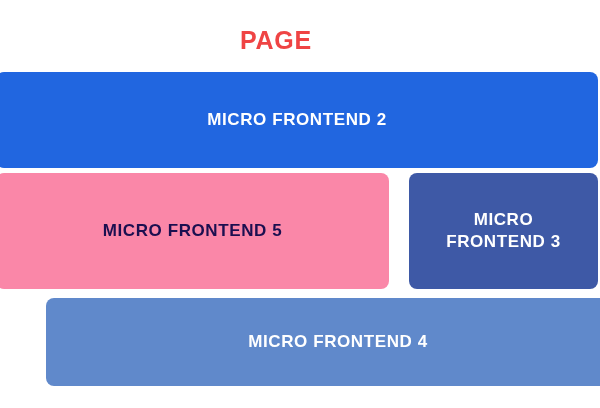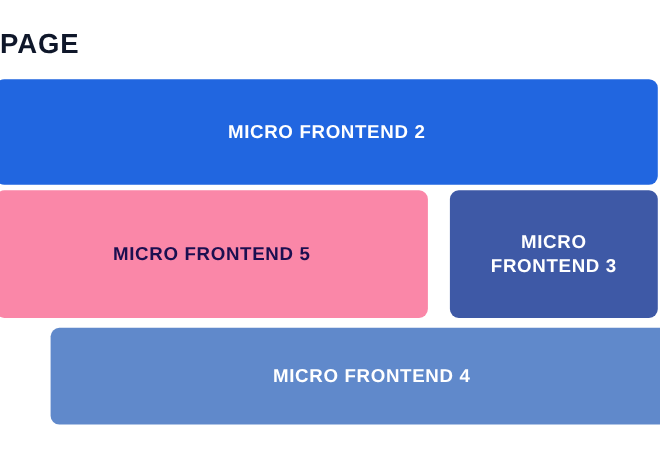--- a/index.html
+++ b/index.html
@@ -19,24 +19,25 @@
     position: relative;
     width: 600px;
     height: 408px;
   }
 
   .page-title {
     position: absolute;
     left: 0;
     top: 24px;
     width: 552px;
+    text-align: center;
     font-size: 25px;
     font-weight: bold;
     letter-spacing: 0.8px;
-    color: #0f172a;
+    color: #ef4444;
     line-height: 32px;
   }
 
   .mfe-block {
     position: absolute;
     box-sizing: border-box;
     border-radius: 8px;
     display: flex;
     align-items: center;
     justify-content: center;

